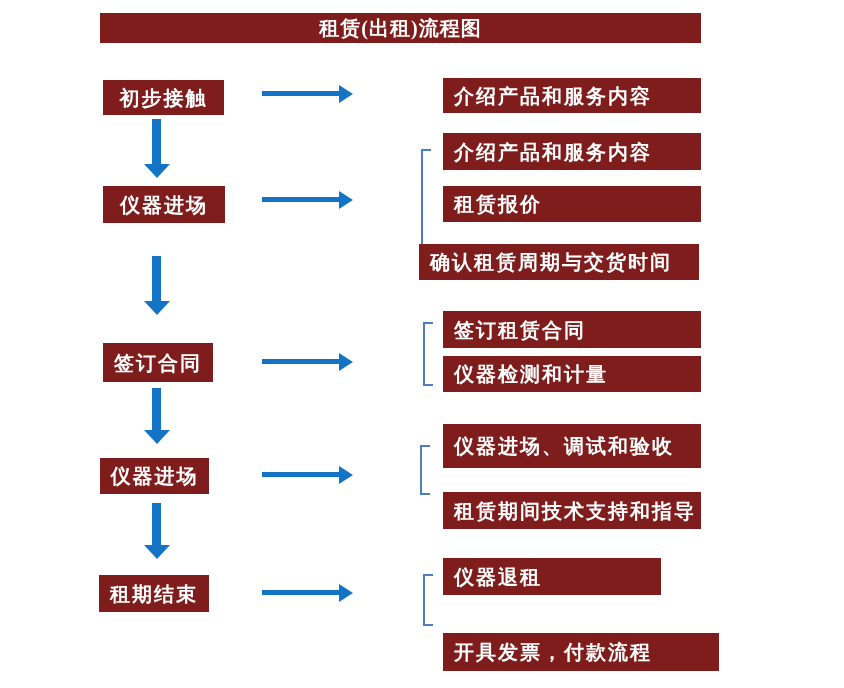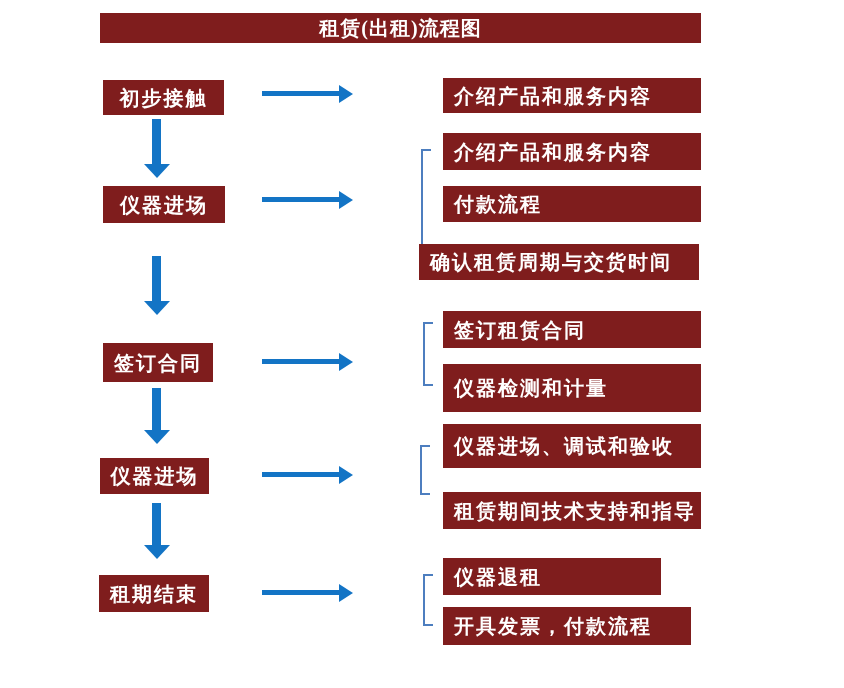--- a/index.html
+++ b/index.html
@@ -106,25 +106,25 @@
   <div class="h-arrow" style="left:262px; top:590px; width:77px;"></div>
 
   <div class="bracket" style="left:421px; top:149px; height:110px;"></div>
   <div class="bracket" style="left:423px; top:322px; height:64px;"></div>
   <div class="bracket" style="left:420px; top:445px; height:50px;"></div>
   <div class="bracket" style="left:423px; top:574px; height:52px;"></div>
 
   <div class="box output" style="left:443px; top:78px; width:258px; height:35px;">介绍产品和服务内容</div>
 
   <div class="box output" style="left:443px; top:133px; width:258px; height:37px;">介绍产品和服务内容</div>
-  <div class="box output" style="left:443px; top:186px; width:258px; height:36px;">付款流程</div>
+  <div class="box output" style="left:443px; top:186px; width:258px; height:36px;">租赁报价</div>
   <div class="box output" style="left:419px; top:244px; width:280px; height:36px;">确认租赁周期与交货时间</div>
 
   <div class="box output" style="left:443px; top:311px; width:258px; height:37px;">签订租赁合同</div>
-  <div class="box output" style="left:443px; top:364px; width:258px; height:48px;">仪器检测和计量</div>
+  <div class="box output" style="left:443px; top:356px; width:258px; height:36px;">仪器检测和计量</div>
 
   <div class="box output" style="left:443px; top:424px; width:258px; height:44px;">仪器进场、调试和验收</div>
   <div class="box output" style="left:443px; top:492px; width:258px; height:37px;">租赁期间技术支持和指导</div>
 
   <div class="box output" style="left:443px; top:558px; width:218px; height:37px;">仪器退租</div>
-  <div class="box output" style="left:443px; top:607px; width:248px; height:38px;">开具发票，付款流程</div>
+  <div class="box output" style="left:443px; top:633px; width:276px; height:38px;">开具发票，付款流程</div>
 
 </div>
 
 </body></html>

